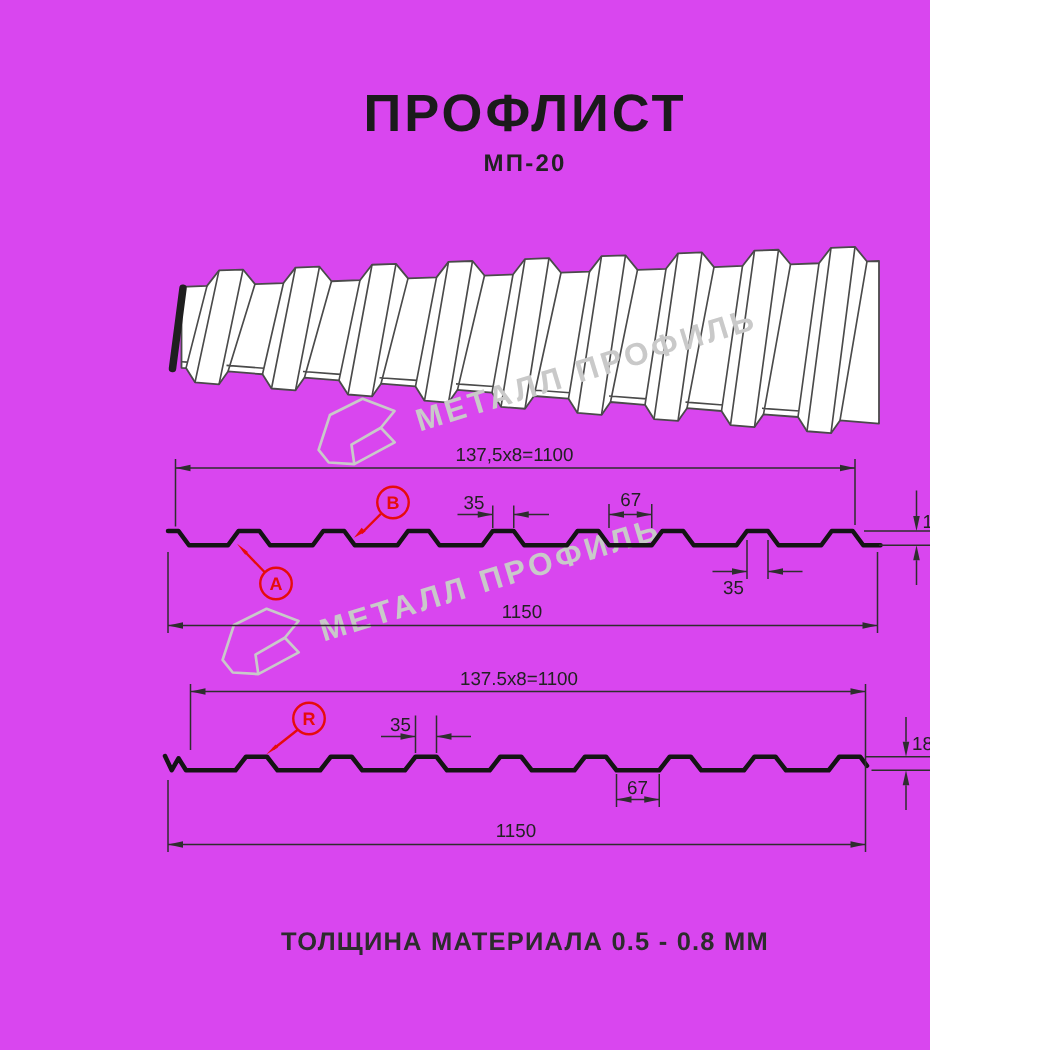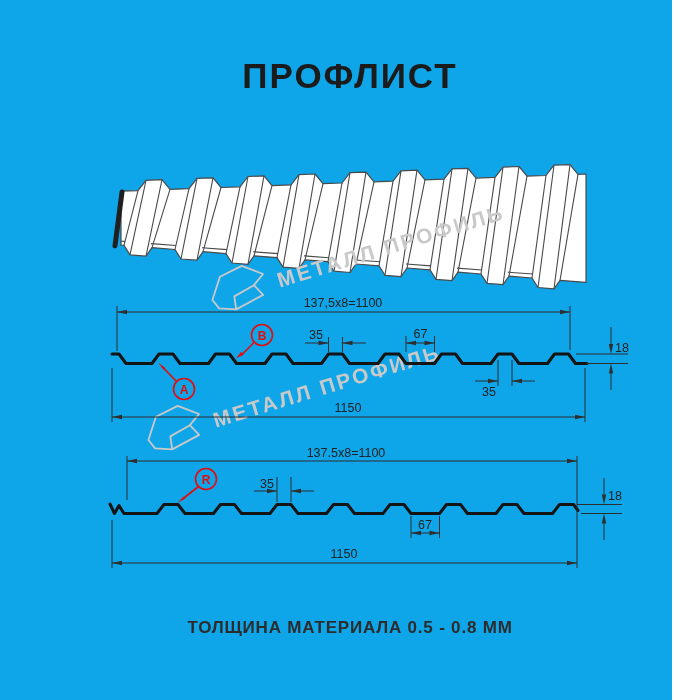--- a/index.html
+++ b/index.html
@@ -1,16 +1,16 @@
 <!DOCTYPE html>
 <html><head>
 <meta charset="utf-8">
 <style>
   html,body{margin:0;padding:0;background:#ffffff;}
-  #stage{position:relative;width:672px;height:700px;background:#0ea5e9;overflow:hidden;
+  #stage{position:relative;width:620px;height:700px;background:#d946ef;overflow:hidden;
          font-family:"Liberation Sans",sans-serif;}
   .center-text{position:absolute;left:0;width:700px;text-align:center;color:#1b1b1b;}
   #title{top:56px;font-size:35px;font-weight:800;letter-spacing:2px;}
   #subtitle{top:101px;font-size:16px;font-weight:700;letter-spacing:1.5px;color:#222;}
   #footer{top:618px;font-size:17px;font-weight:600;letter-spacing:.8px;color:#2c2c2c;}
   svg{position:absolute;left:0;top:0;}
   svg text{font-family:"Liberation Sans",sans-serif;fill:#222;}
   .dimtxt{font-size:12.5px;}
   .dim{stroke:#2e2e2e;stroke-width:1;fill:none;}
   .arr{fill:#2e2e2e;stroke:none;}
@@ -22,20 +22,21 @@
   .wmlogo{fill:none;stroke:#c9c9c9;stroke-width:1.8;stroke-linejoin:round;}
   .sheetline{fill:none;stroke:#4a4a4a;stroke-width:1.1;stroke-linejoin:round;}
   .sheetfill{fill:#ffffff;stroke:#4a4a4a;stroke-width:1.2;stroke-linejoin:round;}
 </style>
 </head>
 <body>
 
 <div id="stage">
 
   <div id="title" class="center-text">ПРОФЛИСТ</div>
+  <div id="subtitle" class="center-text">МП-20</div>
   <div id="footer" class="center-text">ТОЛЩИНА МАТЕРИАЛА 0.5 - 0.8 ММ</div>
 
   <svg width="700" height="700" viewBox="0 0 700 700">
 
     <g id="sheet3d">
         <path d="M121,191.2 L138,190.6 L146,180.3 L162,179.7 L170,189.4 L189,188.7 L197,178.4 L213,177.8 L221,187.5 L240,186.8 L248,176.5 L264,175.9 L272,185.6 L291,184.9 L299,174.6 L315,174.0 L323,183.7 L342,183.0 L350,172.7 L366,172.1 L374,181.8 L393,181.1 L401,170.8 L417,170.2 L425,179.9 L444,179.2 L452,168.9 L468,168.3 L476,178.1 L495,177.3 L503,167.1 L519,166.5 L527,176.2 L546,175.5 L554,165.2 L570,164.6 L578,174.3 L586,174.0 L586,282.4 L560,280.3 L554,288.8 L538,287.5 L532,278.0 L509,276.2 L503,284.7 L487,283.4 L481,274.0 L458,272.1 L452,280.6 L436,279.4 L430,269.9 L407,268.0 L401,276.6 L385,275.3 L379,265.8 L356,264.0 L350,272.5 L334,271.2 L328,261.7 L305,259.9 L299,268.4 L283,267.1 L277,257.6 L254,255.8 L248,264.3 L232,263.0 L226,253.6 L203,251.7 L197,260.2 L181,259.0 L175,249.5 L152,247.6 L146,256.2 L130,254.9 L124,245.4 L121,245.2 Z" class="sheetfill"></path>
         <path d=" M124,245.4 L138,190.6 M152,247.6 L170,189.4 M130,254.9 L146,180.3 M146,256.2 L162,179.7 M175,249.5 L189,188.7 M203,251.7 L221,187.5 M181,259.0 L197,178.4 M197,260.2 L213,177.8 M226,253.6 L240,186.8 M254,255.8 L272,185.6 M232,263.0 L248,176.5 M248,264.3 L264,175.9 M277,257.6 L291,184.9 M305,259.9 L323,183.7 M283,267.1 L299,174.6 M299,268.4 L315,174.0 M328,261.7 L342,183.0 M356,264.0 L374,181.8 M334,271.2 L350,172.7 M350,272.5 L366,172.1 M379,265.8 L393,181.1 M407,268.0 L425,179.9 M385,275.3 L401,170.8 M401,276.6 L417,170.2 M430,269.9 L444,179.2 M458,272.1 L476,178.1 M436,279.4 L452,168.9 M452,280.6 L468,168.3 M481,274.0 L495,177.3 M509,276.2 L527,176.2 M487,283.4 L503,167.1 M503,284.7 L519,166.5 M532,278.0 L546,175.5 M560,280.3 L578,174.3 M538,287.5 L554,165.2 M554,288.8 L570,164.6 M151,243.6 L176,245.5 M202,247.7 L227,249.6 M253,251.8 L278,253.6 M304,255.9 L329,257.7 M355,260.0 L380,261.8 M406,264.0 L431,265.9 M457,268.1 L482,270.0 M508,272.2 L533,274.0 M121,241.2 L125,241.4" class="sheetline"></path>
         <path d="M122,192.1 L115,245.7" style="stroke:#1f1f1f;stroke-width:5;fill:none;stroke-linecap:round"></path>
       </g>
 

